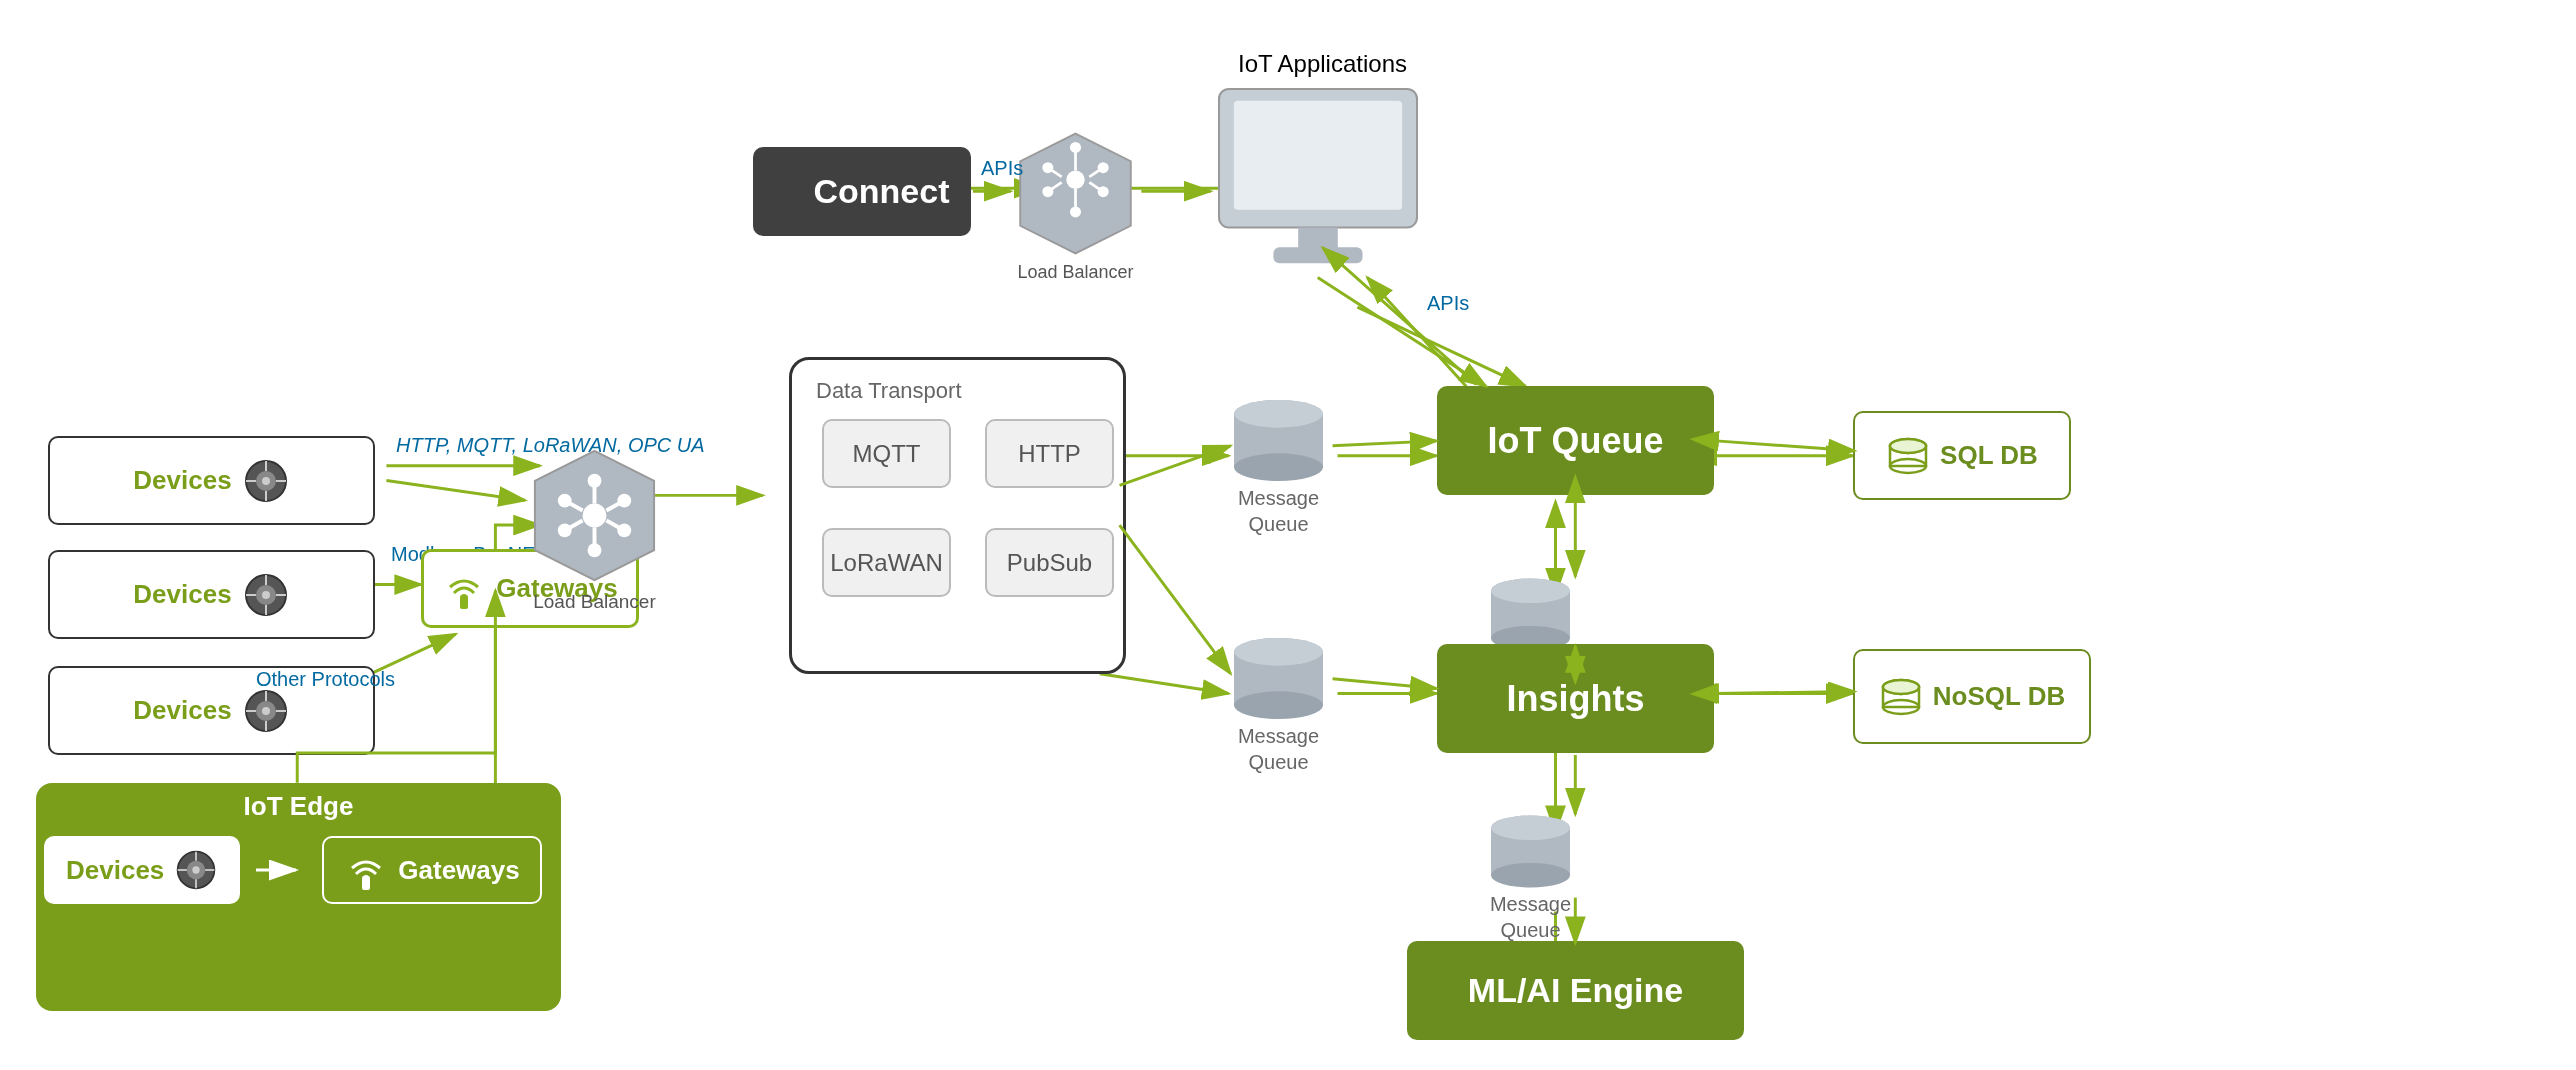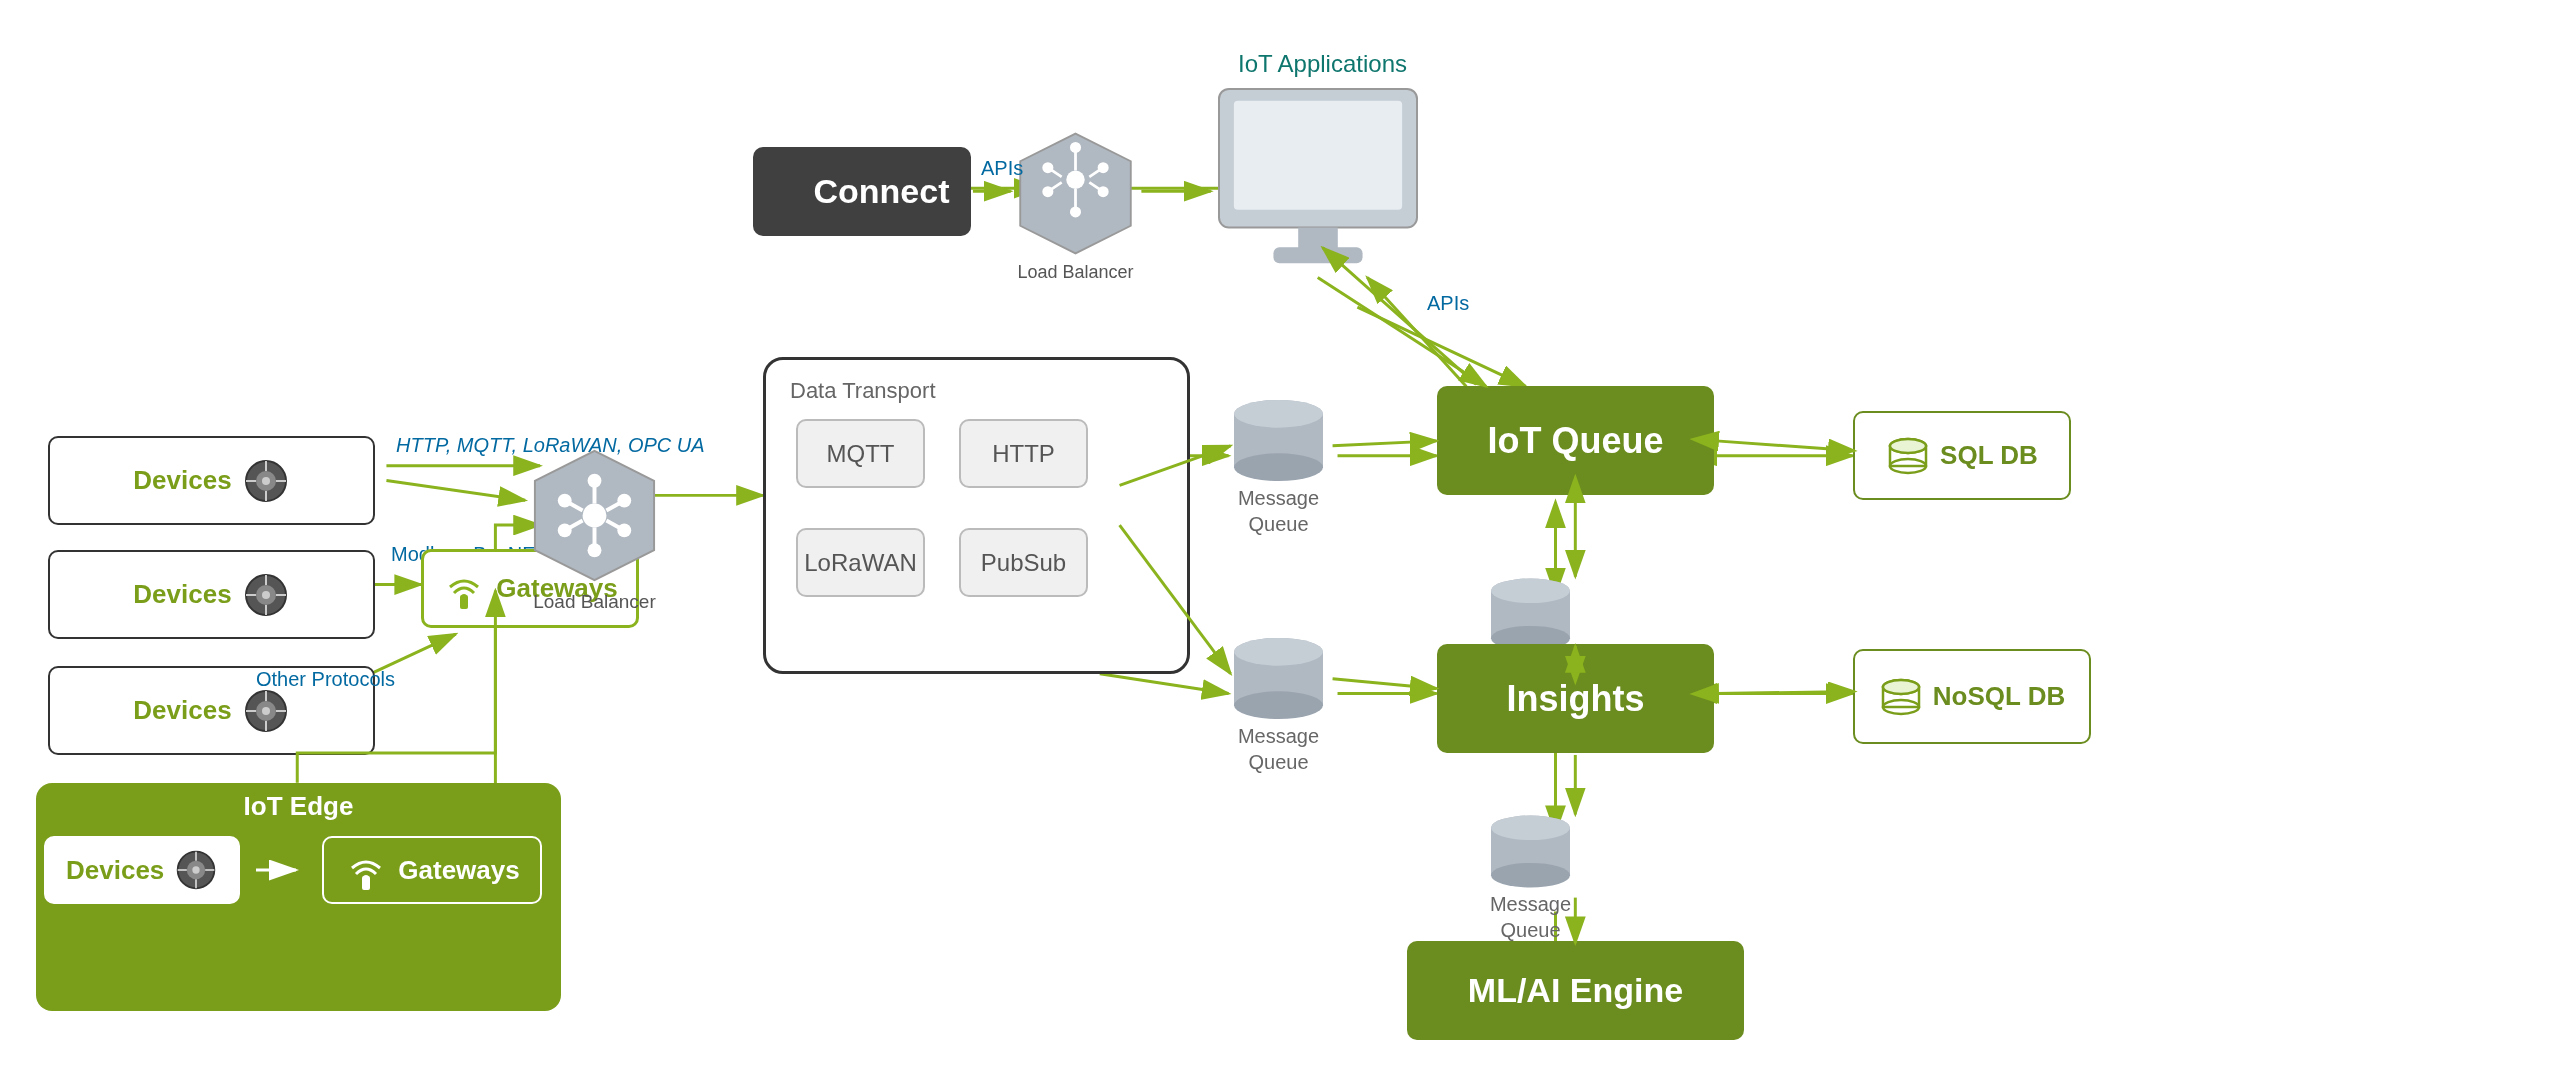--- a/index.html
+++ b/index.html
@@ -140,21 +140,21 @@
       position: absolute;
       display: flex;
       flex-direction: column;
       align-items: center;
     }
 
     
     .iot-apps-label {
       position: absolute;
       font-size: 24px;
-      color: #0f766e;
+      color: #000000;
       text-align: center;
     }
 
     
     .monitor-icon {
       position: absolute;
     }
 
     
     .db-box {
@@ -360,21 +360,21 @@
       <circle cx="70" cy="35" r="7" fill="#fff"></circle>
       <circle cx="40" cy="55" r="7" fill="#fff"></circle>
       <circle cx="100" cy="55" r="7" fill="#fff"></circle>
       <circle cx="40" cy="85" r="7" fill="#fff"></circle>
       <circle cx="100" cy="85" r="7" fill="#fff"></circle>
       <circle cx="70" cy="105" r="7" fill="#fff"></circle>
     </svg>
     <div style="text-align:center; font-size:19px; color:#555; margin-top:2px;">Load Balancer</div>
   </div>
 
-  <div class="data-transport" style="left:763px; top:357px; width:427px; height:317px;">
+  <div class="data-transport" style="left:789px; top:357px; width:337px; height:317px;">
     <div class="data-transport-title">Data Transport</div>
 
     <div class="transport-inner-box" style="left:30px; top:59px; width:129px; height:69px;">
       <span class="transport-inner-label">MQTT</span>
     </div>
 
     <div class="transport-inner-box" style="left:193px; top:59px; width:129px; height:69px;">
       <span class="transport-inner-label">HTTP</span>
     </div>
 

